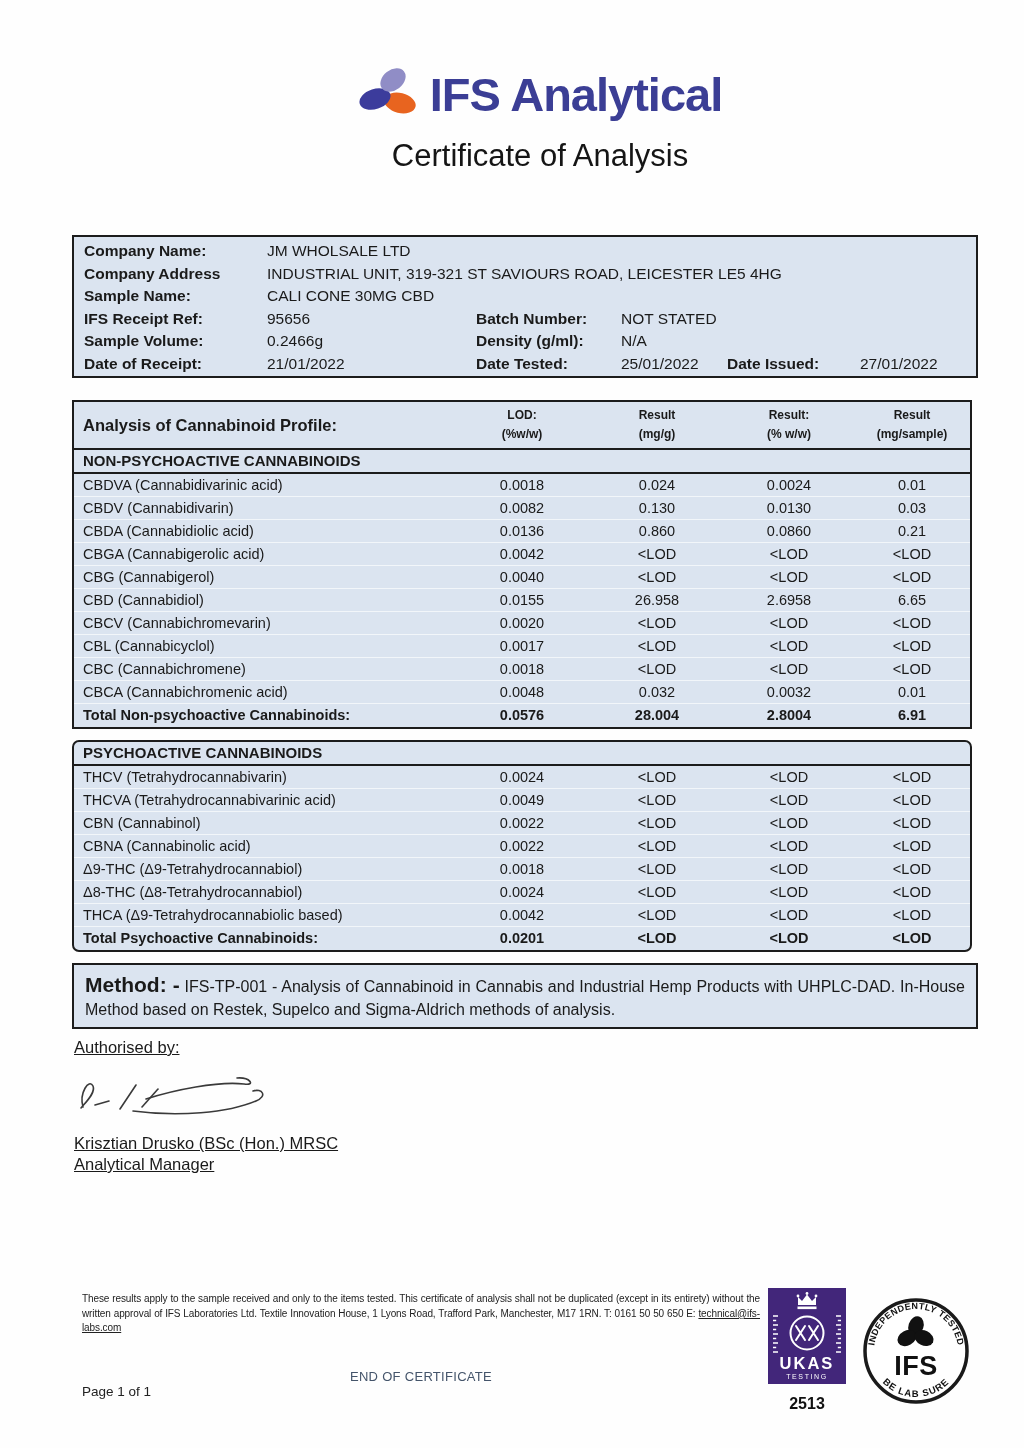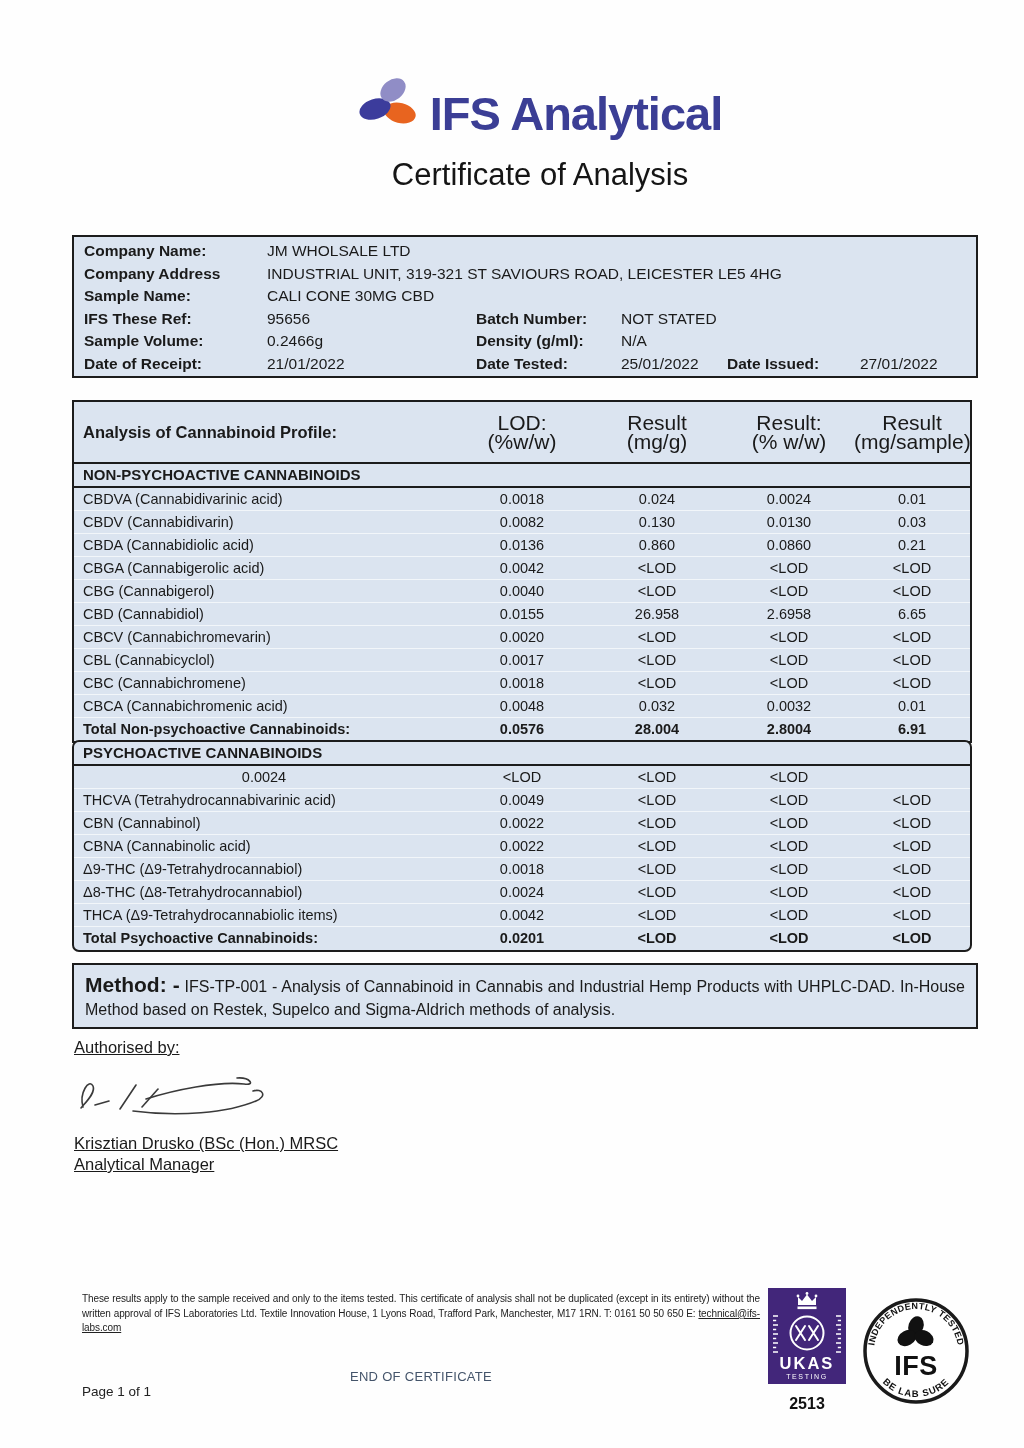--- a/index.html
+++ b/index.html
@@ -3,42 +3,42 @@
 <meta charset="utf-8">
 <style>
   html,body{margin:0;padding:0;background:#fff;}
   .page{
     position:relative;width:1024px;height:1448px;background:#fefefe;
     font-family:"Liberation Sans", sans-serif;color:#1a1a1a;overflow:hidden;
   }
   
   .header{width:900px;margin:0 auto 0 90px;text-align:center;padding-top:66px;}
   .brand-row{display:flex;align-items:center;justify-content:center;gap:10px;}
-  .brand-text{font-size:47px;font-weight:bold;color:#3b3e95;letter-spacing:-1px;margin-top:20px;}
+  .brand-text{font-size:47px;font-weight:bold;color:#3b3e95;letter-spacing:-1px;}
   .doc-title{font-size:31px;color:#151515;margin-top:16px;}
   
   .info-box{
     position:absolute;left:72px;top:235px;width:906px;height:143px;box-sizing:border-box;
     background:#dbe4f0;border:2px solid #1c1c1c;padding:3px 10px;font-size:15.5px;
   }
   .irow{display:grid;grid-template-columns:183px 209px 145px 106px 133px 1fr;line-height:22.5px;}
   .ilabel{font-weight:bold;}
   .sp-rest{grid-column:2/7;}
   .sp-2{grid-column:4/7;}
   
   .tbl{
     position:absolute;left:72px;width:900px;box-sizing:border-box;
     background:#dbe4f0;border:2px solid #1c1c1c;font-size:14.5px;
   }
   .tbl-main{top:400px;}
   .tbl-psy{top:740px;border-radius:7px;}
   .thead{display:grid;grid-template-columns:380px 136px 134px 130px 116px;
     border-bottom:2px solid #1c1c1c;align-items:center;min-height:46px;}
   .thead .ttl{font-size:16.5px;font-weight:bold;padding-left:9px;}
-  .thead .chead{font-size:21px;font-weight:normal;text-align:center;line-height:19px;padding:11px 0;}
+  .thead .chead{font-size:12px;font-weight:bold;text-align:center;line-height:19px;padding:4px 0;}
   .section-title{font-weight:bold;font-size:15px;line-height:22px;padding-left:9px;
     border-bottom:2px solid #1c1c1c;}
   .trow{display:grid;grid-template-columns:380px 136px 134px 130px 116px;line-height:22px;
     border-bottom:1px solid rgba(255,255,255,.65);align-items:center;}
   .trow:last-child{border-bottom:none;}
   .trow .tcell{padding-left:9px;}
   .trow .num{text-align:center;padding-left:0;}
   .trow.bold{font-weight:bold;line-height:23px;}
   
   .method-box{
@@ -88,21 +88,21 @@
     </div>
     <div class="irow">
       <span class="ilabel">Company Address</span>
       <span class="sp-rest">INDUSTRIAL UNIT, 319-321 ST SAVIOURS ROAD, LEICESTER LE5 4HG</span>
     </div>
     <div class="irow">
       <span class="ilabel">Sample Name:</span>
       <span class="sp-rest">CALI CONE 30MG CBD</span>
     </div>
     <div class="irow">
-      <span class="ilabel">IFS These Ref:</span>
+      <span class="ilabel">IFS Receipt Ref:</span>
       <span>95656</span>
       <span class="ilabel">Batch Number:</span>
       <span class="sp-2">NOT STATED</span>
     </div>
     <div class="irow">
       <span class="ilabel">Sample Volume:</span>
       <span>0.2466g</span>
       <span class="ilabel">Density (g/ml):</span>
       <span class="sp-2">N/A</span>
     </div>
@@ -215,20 +215,21 @@
           <div class="tcell num">2.8004</div>
           <div class="tcell num">6.91</div>
         </div>
       </div>
   </div>
 
   <div class="tbl tbl-psy">
     <div class="section-title">PSYCHOACTIVE CANNABINOIDS</div>
     <div>
         <div class="trow">
+          <div class="tcell">THCV (Tetrahydrocannabivarin)</div>
           <div class="tcell num">0.0024</div>
           <div class="tcell num">&lt;LOD</div>
           <div class="tcell num">&lt;LOD</div>
           <div class="tcell num">&lt;LOD</div>
         </div>
         <div class="trow">
           <div class="tcell">THCVA (Tetrahydrocannabivarinic acid)</div>
           <div class="tcell num">0.0049</div>
           <div class="tcell num">&lt;LOD</div>
           <div class="tcell num">&lt;LOD</div>
@@ -256,21 +257,21 @@
           <div class="tcell num">&lt;LOD</div>
         </div>
         <div class="trow">
           <div class="tcell">Δ8-THC (Δ8-Tetrahydrocannabiol)</div>
           <div class="tcell num">0.0024</div>
           <div class="tcell num">&lt;LOD</div>
           <div class="tcell num">&lt;LOD</div>
           <div class="tcell num">&lt;LOD</div>
         </div>
         <div class="trow">
-          <div class="tcell">THCA (Δ9-Tetrahydrocannabiolic items)</div>
+          <div class="tcell">THCA (Δ9-Tetrahydrocannabiolic based)</div>
           <div class="tcell num">0.0042</div>
           <div class="tcell num">&lt;LOD</div>
           <div class="tcell num">&lt;LOD</div>
           <div class="tcell num">&lt;LOD</div>
         </div>
         <div class="trow bold">
           <div class="tcell">Total Psychoactive Cannabinoids:</div>
           <div class="tcell num">0.0201</div>
           <div class="tcell num">&lt;LOD</div>
           <div class="tcell num">&lt;LOD</div>

